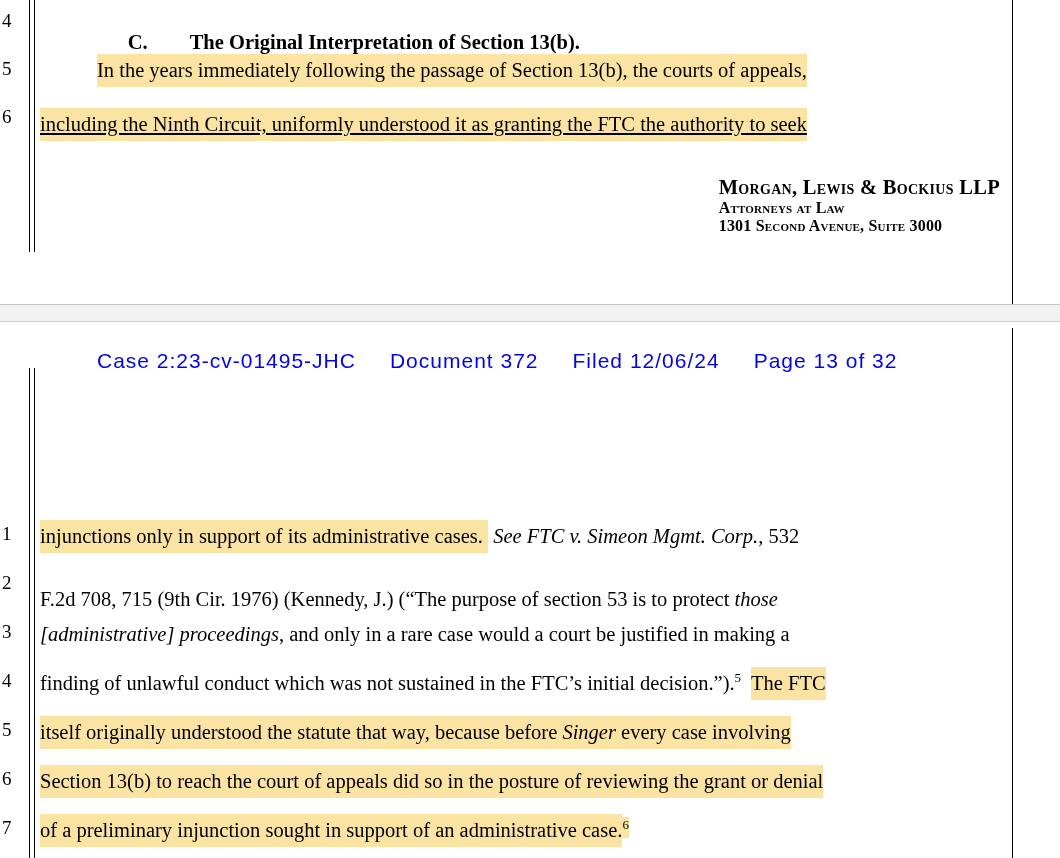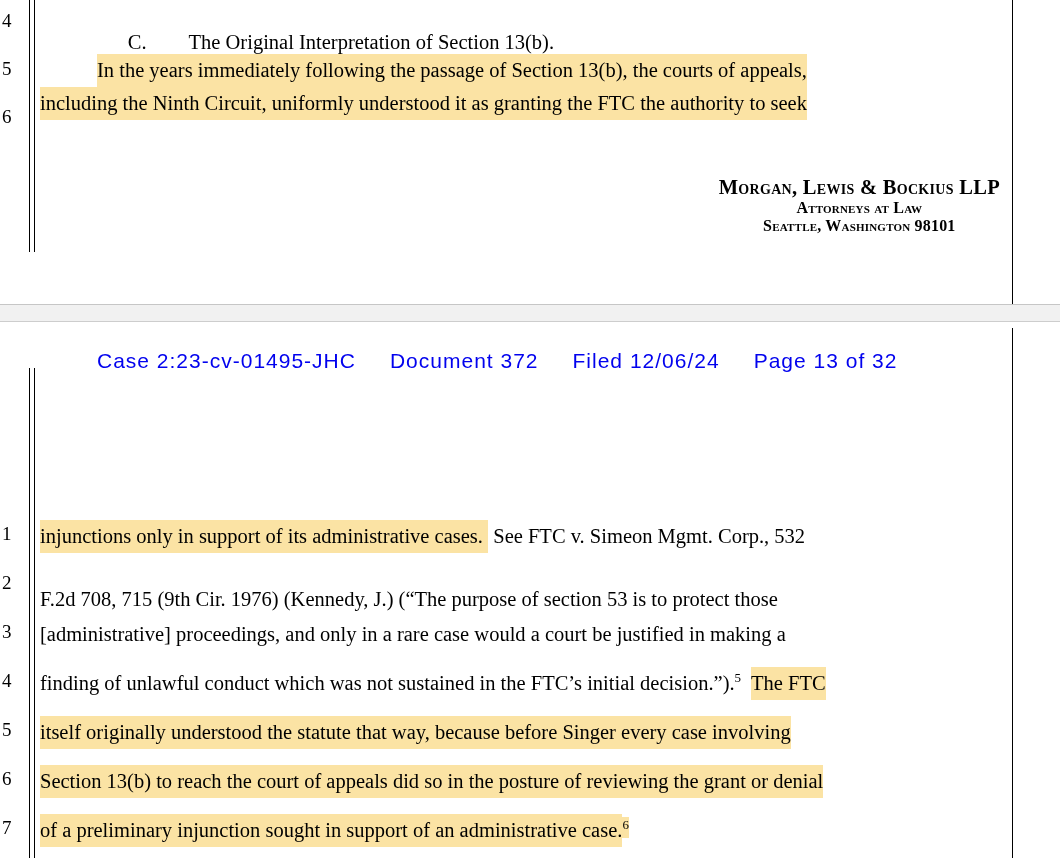--- a/index.html
+++ b/index.html
@@ -23,34 +23,34 @@
   .num {
     position: absolute; left: 2px; font-size: 19px; line-height: 22px;
     font-family: "Liberation Serif", serif;
   }
 
   .pline {
     position: absolute; left: 40px; white-space: pre;
     font-size: 20.5px; line-height: 31px;
   }
   .hl { background: var(--hl, #fbe3a4); padding: 5px 0 6px; }
-  .it { }
+  .it { font-style: italic; }
   .sup { vertical-align: super; font-size: 13px; line-height: 0; padding-top: 0; }
 
-  .heading { position: absolute; left: 40px; top: 8px; font-weight: normal; font-size: 20.5px; white-space: pre; }
+  .heading { position: absolute; left: 40px; top: 8px; font-weight: bold; font-size: 20.5px; white-space: pre; }
   .heading .h-label { margin-left: 57px; }
   .heading .h-title { margin-left: 42px; }
 
   .footer-left {
     position: absolute; left: 40px; top: 180px;
     font-size: 17.5px; line-height: 22.4px; white-space: pre;
   }
 
   .footer-right {
-    position: absolute; right: 60px; top: 175px; text-align: center;
+    position: absolute; right: 60px; top: 175px; 
     font-variant: small-caps; font-weight: bold;
   }
   .firm { font-size: 20.5px; line-height: 24px; letter-spacing: 0.3px; }
   .fsub { font-size: 16px; line-height: 18px; letter-spacing: 0.2px; }
   .telgap { display: inline-block; width: 18px; }
 
   .stamp-header {
     position: absolute; left: 97px; top: 27px; display: flex; gap: 34px;
     font-family: "Liberation Sans", sans-serif; font-size: 21px;
     letter-spacing: 1px; color: var(--blue, #0202ee); white-space: pre;
@@ -67,27 +67,27 @@
 
     <div class="num" style="top:10px">4</div>
     <div class="num" style="top:58px">5</div>
     <div class="num" style="top:106px">6</div>
 
     <div class="heading">
       <span class="h-label">C.</span><span class="h-title">The Original Interpretation of Section 13(b).</span>
     </div>
 
     <div class="pline" style="top:55px; text-indent:57px;"><span class="hl">In the years immediately following the passage of Section 13(b), the courts of appeals,</span></div>
-    <div class="pline" style="top:88px;"><span class="hl">including the Ninth Circuit, uniformly understood it as granting the FTC the authority to seek</span></div>
+    <div class="pline" style="top:109px;text-decoration:underline;"><span class="hl">including the Ninth Circuit, uniformly understood it as granting the FTC the authority to seek</span></div>
 
 
     <div class="footer-right">
       <div class="firm">Morgan, Lewis &amp; Bockius LLP</div>
       <div class="fsub">Attorneys at Law</div>
-      <div class="fsub">Seattle, Washington 98101</div>
+      <div class="fsub">1301 Second Avenue, Suite 3000</div>
     </div>
   </section>
 
   <div class="page-gap"></div>
 
   <section class="page page-cur">
     <div class="vrule" style="left:1012px; top:6px; height:530px;"></div>
     <div class="dblrule" style="left:29px; top:46px; height:490px;"></div>
 
     <div class="stamp-header">

